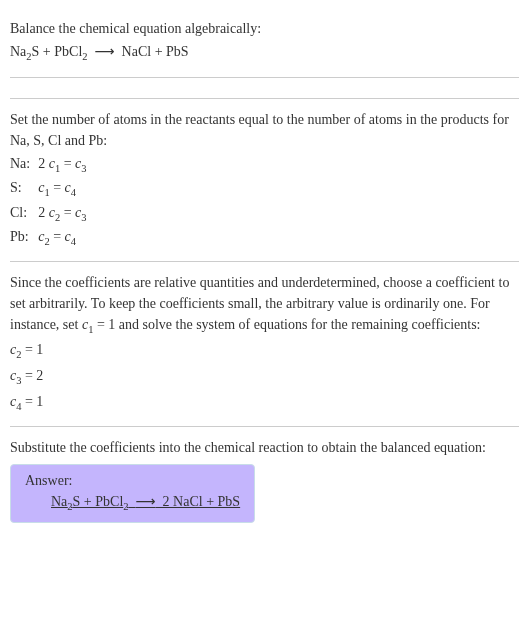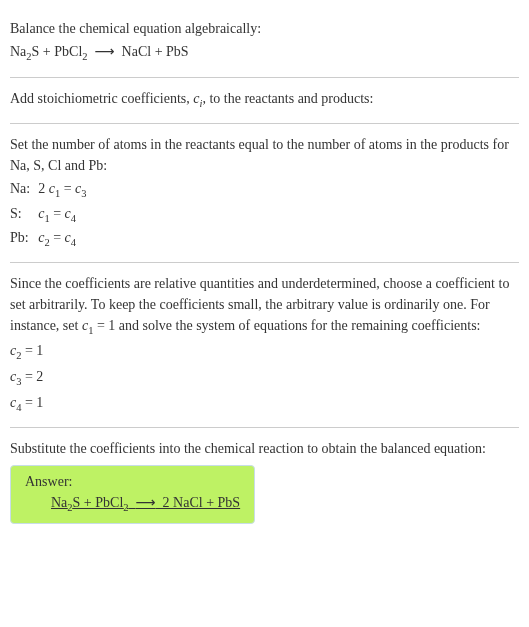--- a/index.html
+++ b/index.html
@@ -45,21 +45,21 @@
       line-height: 1.6;
       white-space: nowrap;
       margin-left: 20px;
     }
     .eq-val {
       display: table-cell;
       line-height: 1.6;
     }
     .answer-box {
       display: inline-block;
-      background: #bef264;
+      background: #c4b5fd;
       border: 1px solid #c8dde8;
       border-radius: 4px;
       padding: 8px 14px 10px 14px;
       margin-top: 4px;
     }
     .answer-title {
       margin-bottom: 4px;
     }
     .answer-eq {
       padding-left: 26px;
@@ -80,36 +80,37 @@
 
 <div class="section">
   <div class="line">Balance the chemical equation algebraically:</div>
   <div class="line chem">
     Na<sub>2</sub>S + PbCl<sub>2</sub>&nbsp;&nbsp;<span class="arrow">⟶</span>&nbsp;&nbsp;NaCl + PbS
   </div>
 </div>
 <hr class="divider">
 
 <div class="section">
-  <div class="line">
-    <span>Add stoichiometric coefficients, </span><span class="ital">c<sub>i</sub></span><span>, to the reactants and products:</span>
-  </div>
 </div>
 <hr class="divider">
 
 <div class="section">
   <div class="line">Set the number of atoms in the reactants equal to the number of atoms in the products for Na, S, Cl and Pb:</div>
   <div class="eq-table">
     <div class="eq-row">
       <div class="eq-label">Na:</div>
       <div class="eq-val chem">2 <span class="ital">c</span><sub>1</sub> = <span class="ital">c</span><sub>3</sub></div>
     </div>
     <div class="eq-row">
       <div class="eq-label">S:</div>
       <div class="eq-val chem"><span class="ital">c</span><sub>1</sub> = <span class="ital">c</span><sub>4</sub></div>
+    </div>
+    <div class="eq-row">
+      <div class="eq-label">Cl:</div>
+      <div class="eq-val chem">2 <span class="ital">c</span><sub>2</sub> = <span class="ital">c</span><sub>3</sub></div>
     </div>
     <div class="eq-row">
       <div class="eq-label">Pb:</div>
       <div class="eq-val chem"><span class="ital">c</span><sub>2</sub> = <span class="ital">c</span><sub>4</sub></div>
     </div>
   </div>
 </div>
 <hr class="divider">
 
 <div class="section">

